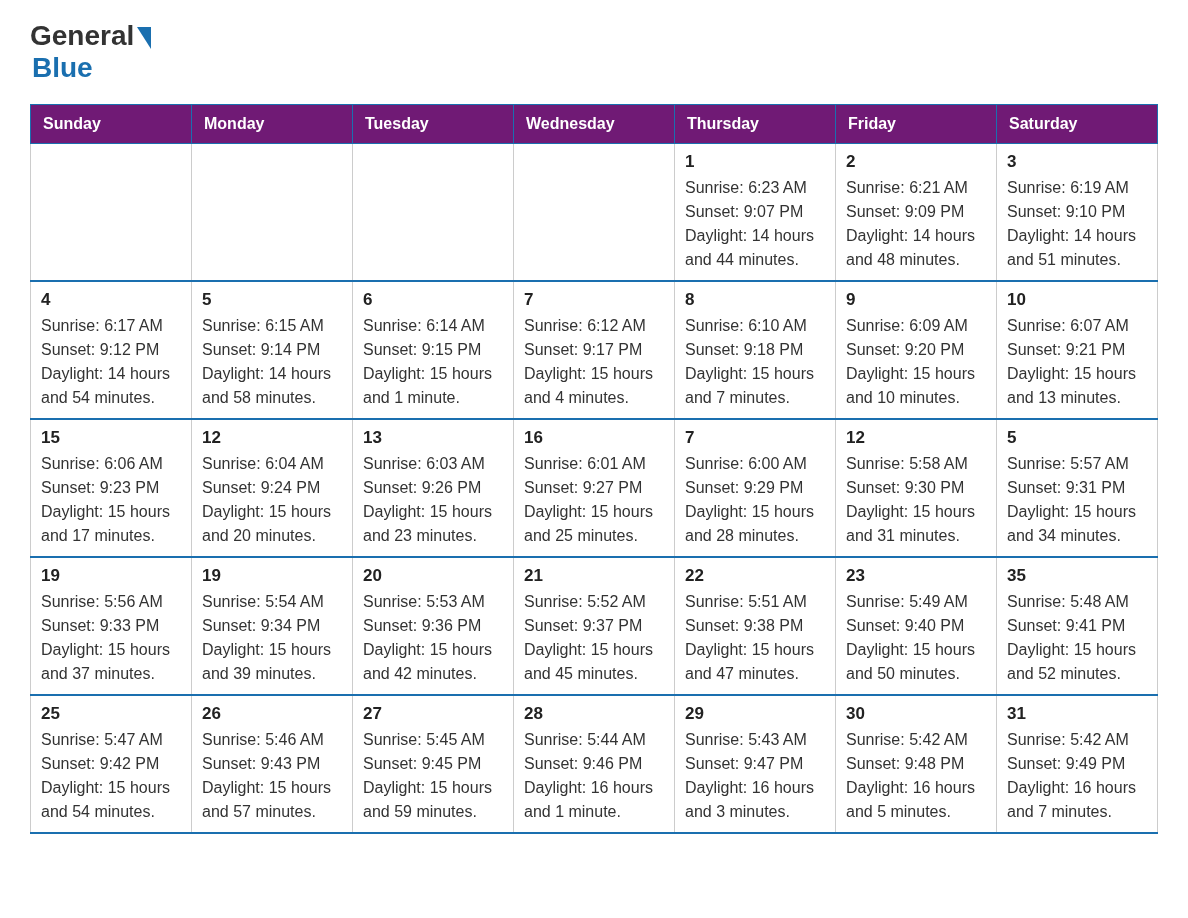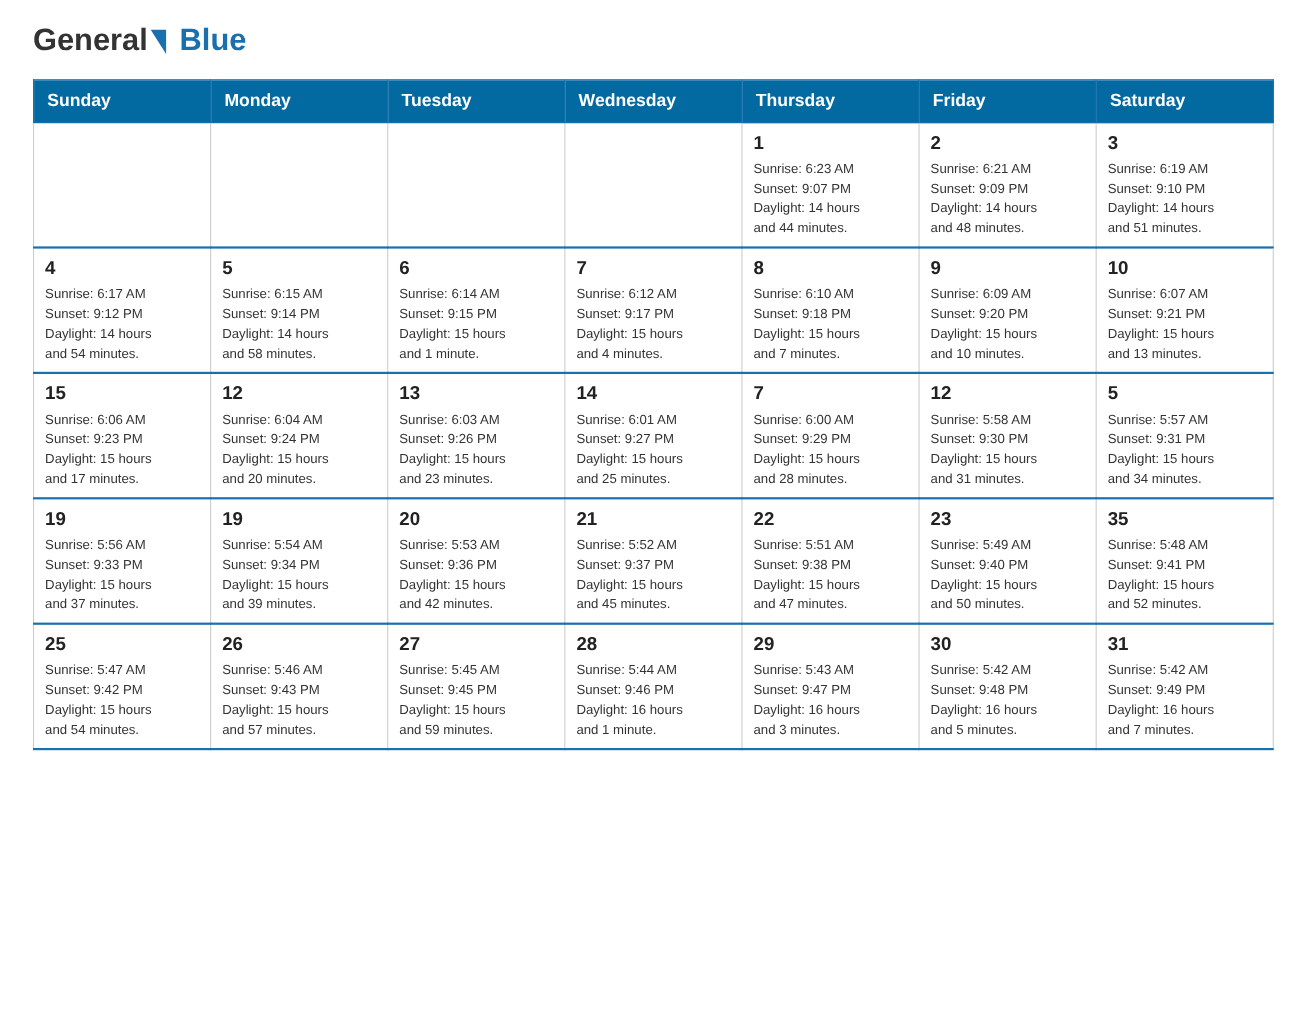--- a/index.html
+++ b/index.html
@@ -11,20 +11,21 @@
       min-height: 918px;
     }
     .header {
       display: flex;
       justify-content: space-between;
       align-items: flex-start;
       margin-bottom: 20px;
     }
     .logo {
       display: flex;
+      flex-direction: column;
       align-items: flex-start;
     }
     .logo-top {
       display: flex;
       align-items: center;
     }
     .logo-general {
       font-size: 28px;
       font-weight: bold;
       color: #333;
@@ -35,41 +36,41 @@
       border-left: 14px solid transparent;
       border-right: 0px solid transparent;
       border-top: 22px solid #1a6faf;
       margin-left: 3px;
       margin-top: 4px;
     }
     .logo-blue {
       font-size: 28px;
       font-weight: bold;
       color: #1a6faf;
-      margin-left: 12px;
+      margin-left: 2px;
     }
     .title-section {
       text-align: right;
     }
     .month-title {
       font-size: 52px;
       font-weight: bold;
       color: #333;
       line-height: 1.1;
     }
     .location {
       font-size: 22px;
       color: #555;
     }
     table {
       width: 100%;
       border-collapse: collapse;
     }
     thead tr {
-      background-color: #0369a1;
+      background-color: #701a75;
     }
     thead th {
       color: #fff;
       font-size: 16px;
       font-weight: bold;
       padding: 10px 12px;
       text-align: left;
       border: 1px solid #1a6faf;
     }
     tbody td {
@@ -82,21 +83,21 @@
     tbody tr {
       border-bottom: 2px solid #1a6faf;
     }
     .day-number {
       font-size: 17px;
       font-weight: bold;
       color: #222;
       margin-bottom: 4px;
     }
     .day-info {
-      font-size: 12px;
+      font-size: 16px;
       color: #333;
       line-height: 1.5;
     }
     .empty-cell {
       background: #fff;
     }
   </style>
 </head>
 <body>
 
@@ -178,21 +179,21 @@
         </td>
         <td>
           <div class="day-number">12</div>
           <div class="day-info">Sunrise: 6:04 AM<br>Sunset: 9:24 PM<br>Daylight: 15 hours<br>and 20 minutes.</div>
         </td>
         <td>
           <div class="day-number">13</div>
           <div class="day-info">Sunrise: 6:03 AM<br>Sunset: 9:26 PM<br>Daylight: 15 hours<br>and 23 minutes.</div>
         </td>
         <td>
-          <div class="day-number">14</div>
+          <div class="day-number">16</div>
           <div class="day-info">Sunrise: 6:01 AM<br>Sunset: 9:27 PM<br>Daylight: 15 hours<br>and 25 minutes.</div>
         </td>
         <td>
           <div class="day-number">7</div>
           <div class="day-info">Sunrise: 6:00 AM<br>Sunset: 9:29 PM<br>Daylight: 15 hours<br>and 28 minutes.</div>
         </td>
         <td>
           <div class="day-number">12</div>
           <div class="day-info">Sunrise: 5:58 AM<br>Sunset: 9:30 PM<br>Daylight: 15 hours<br>and 31 minutes.</div>
         </td>

